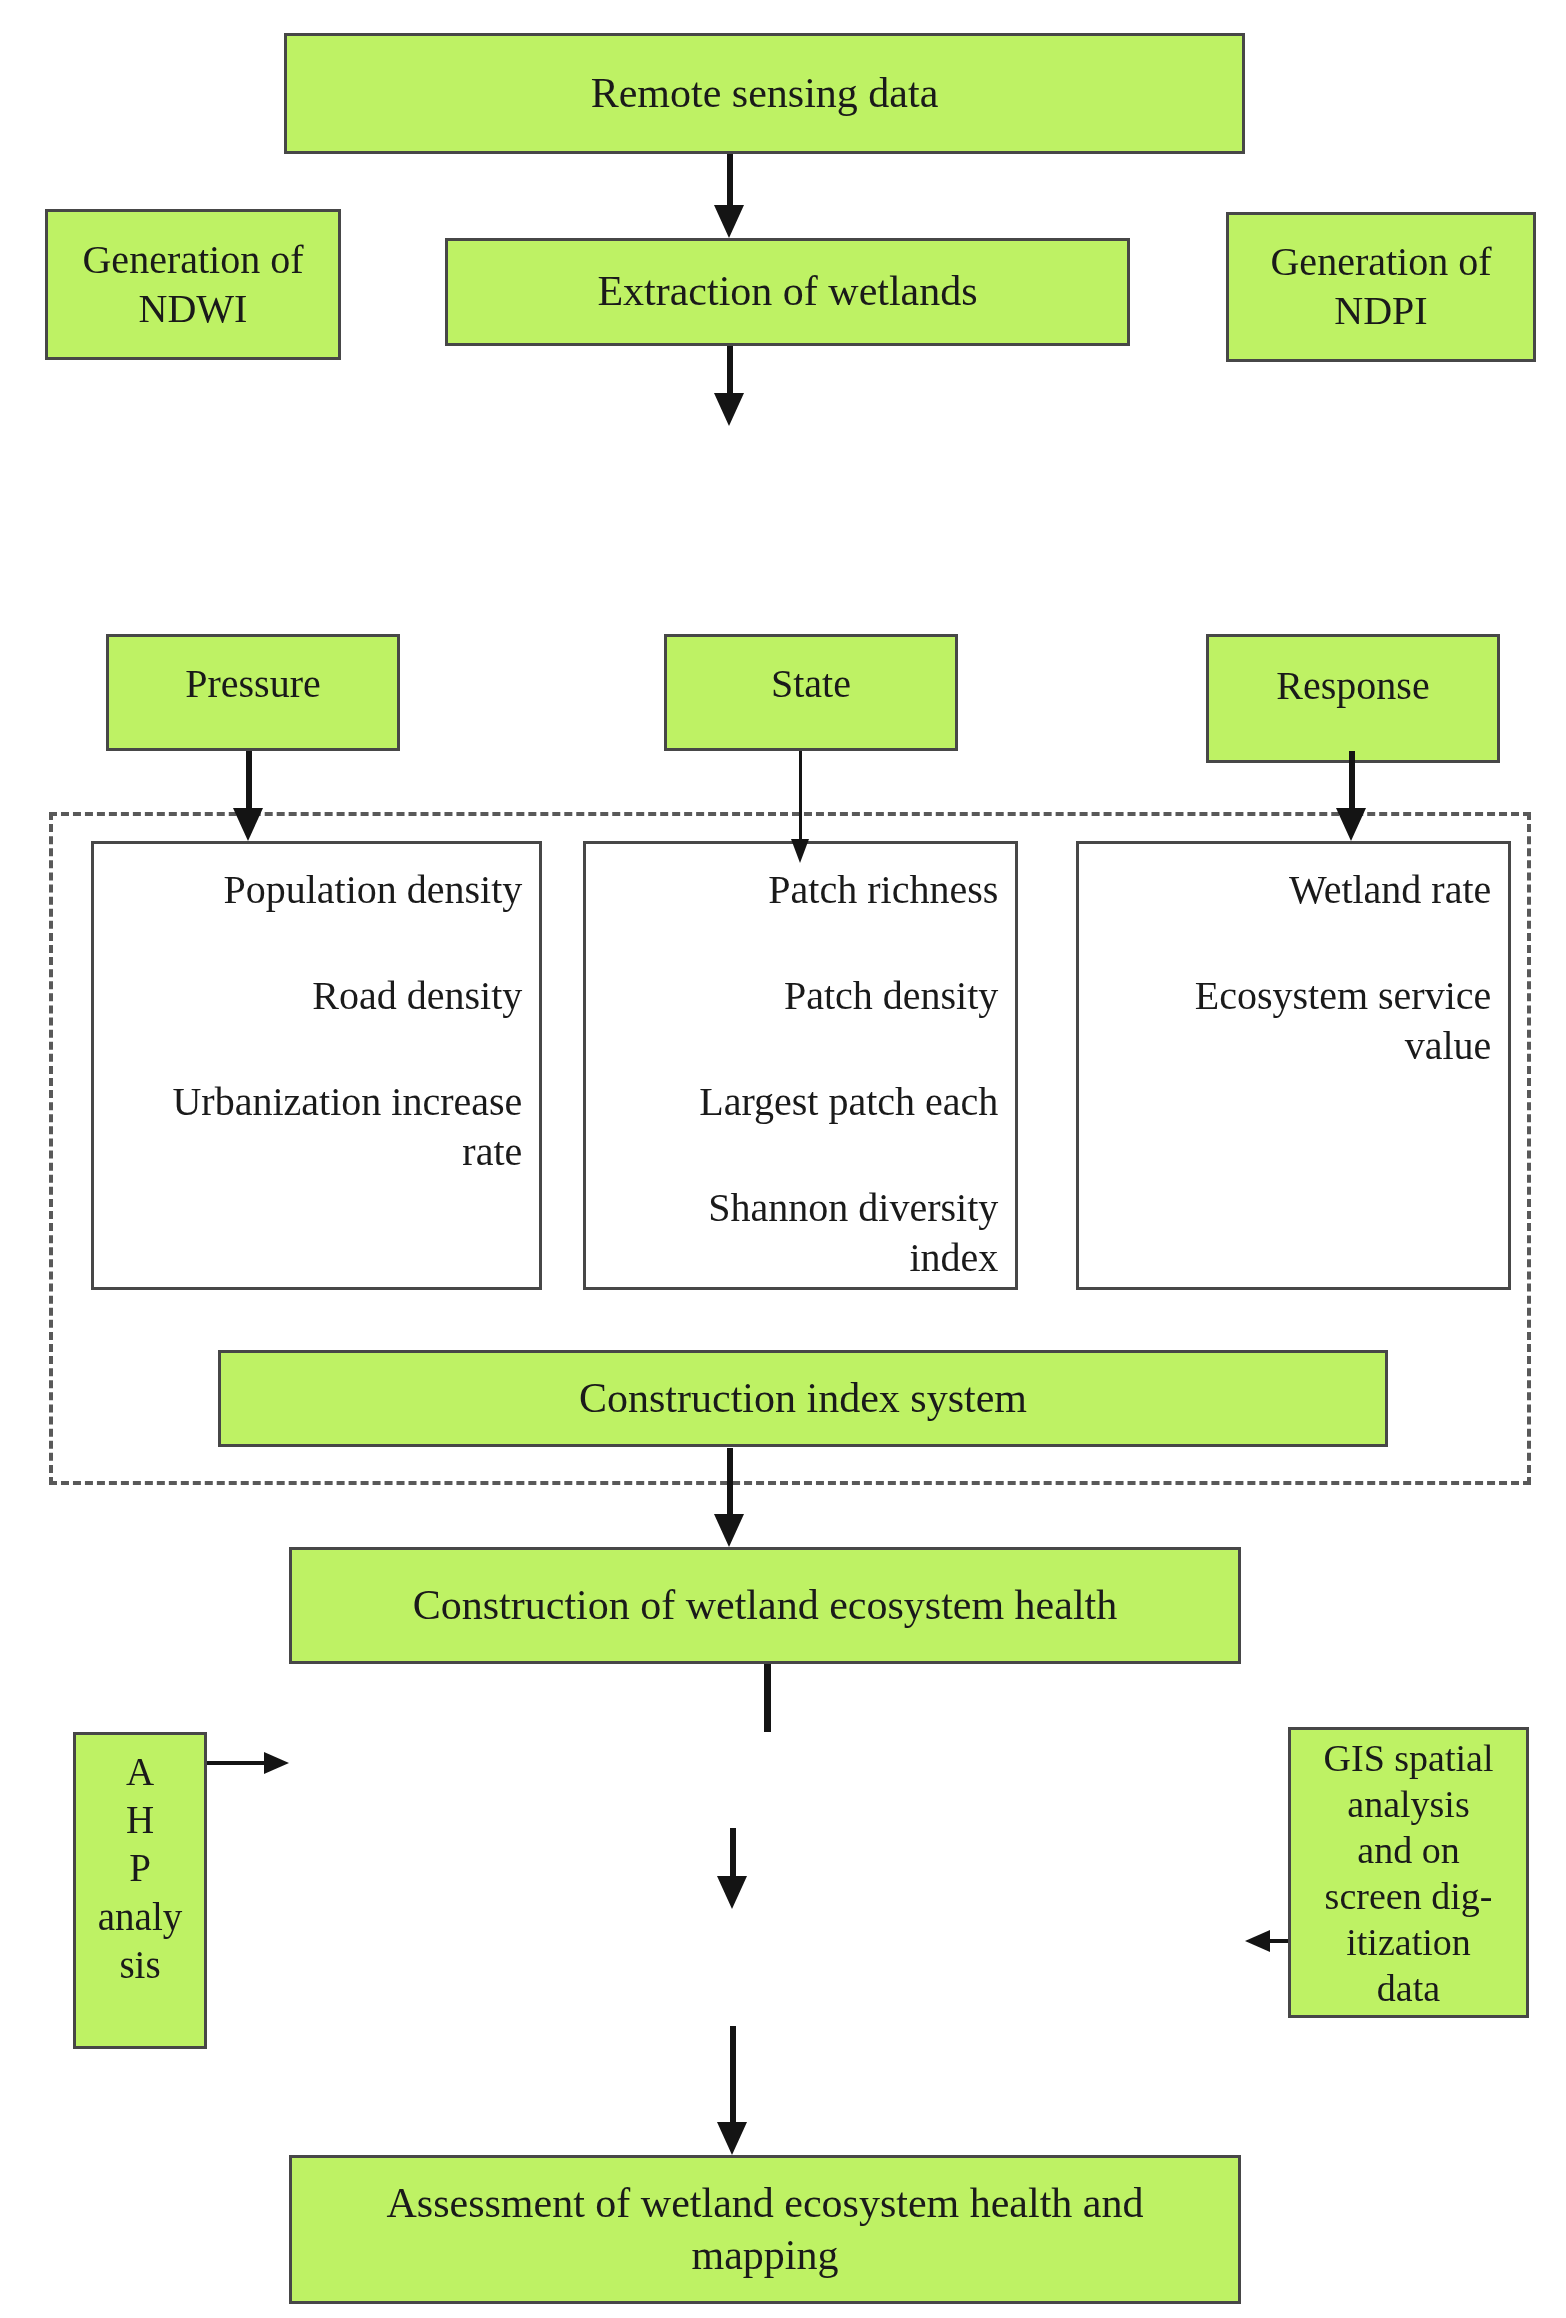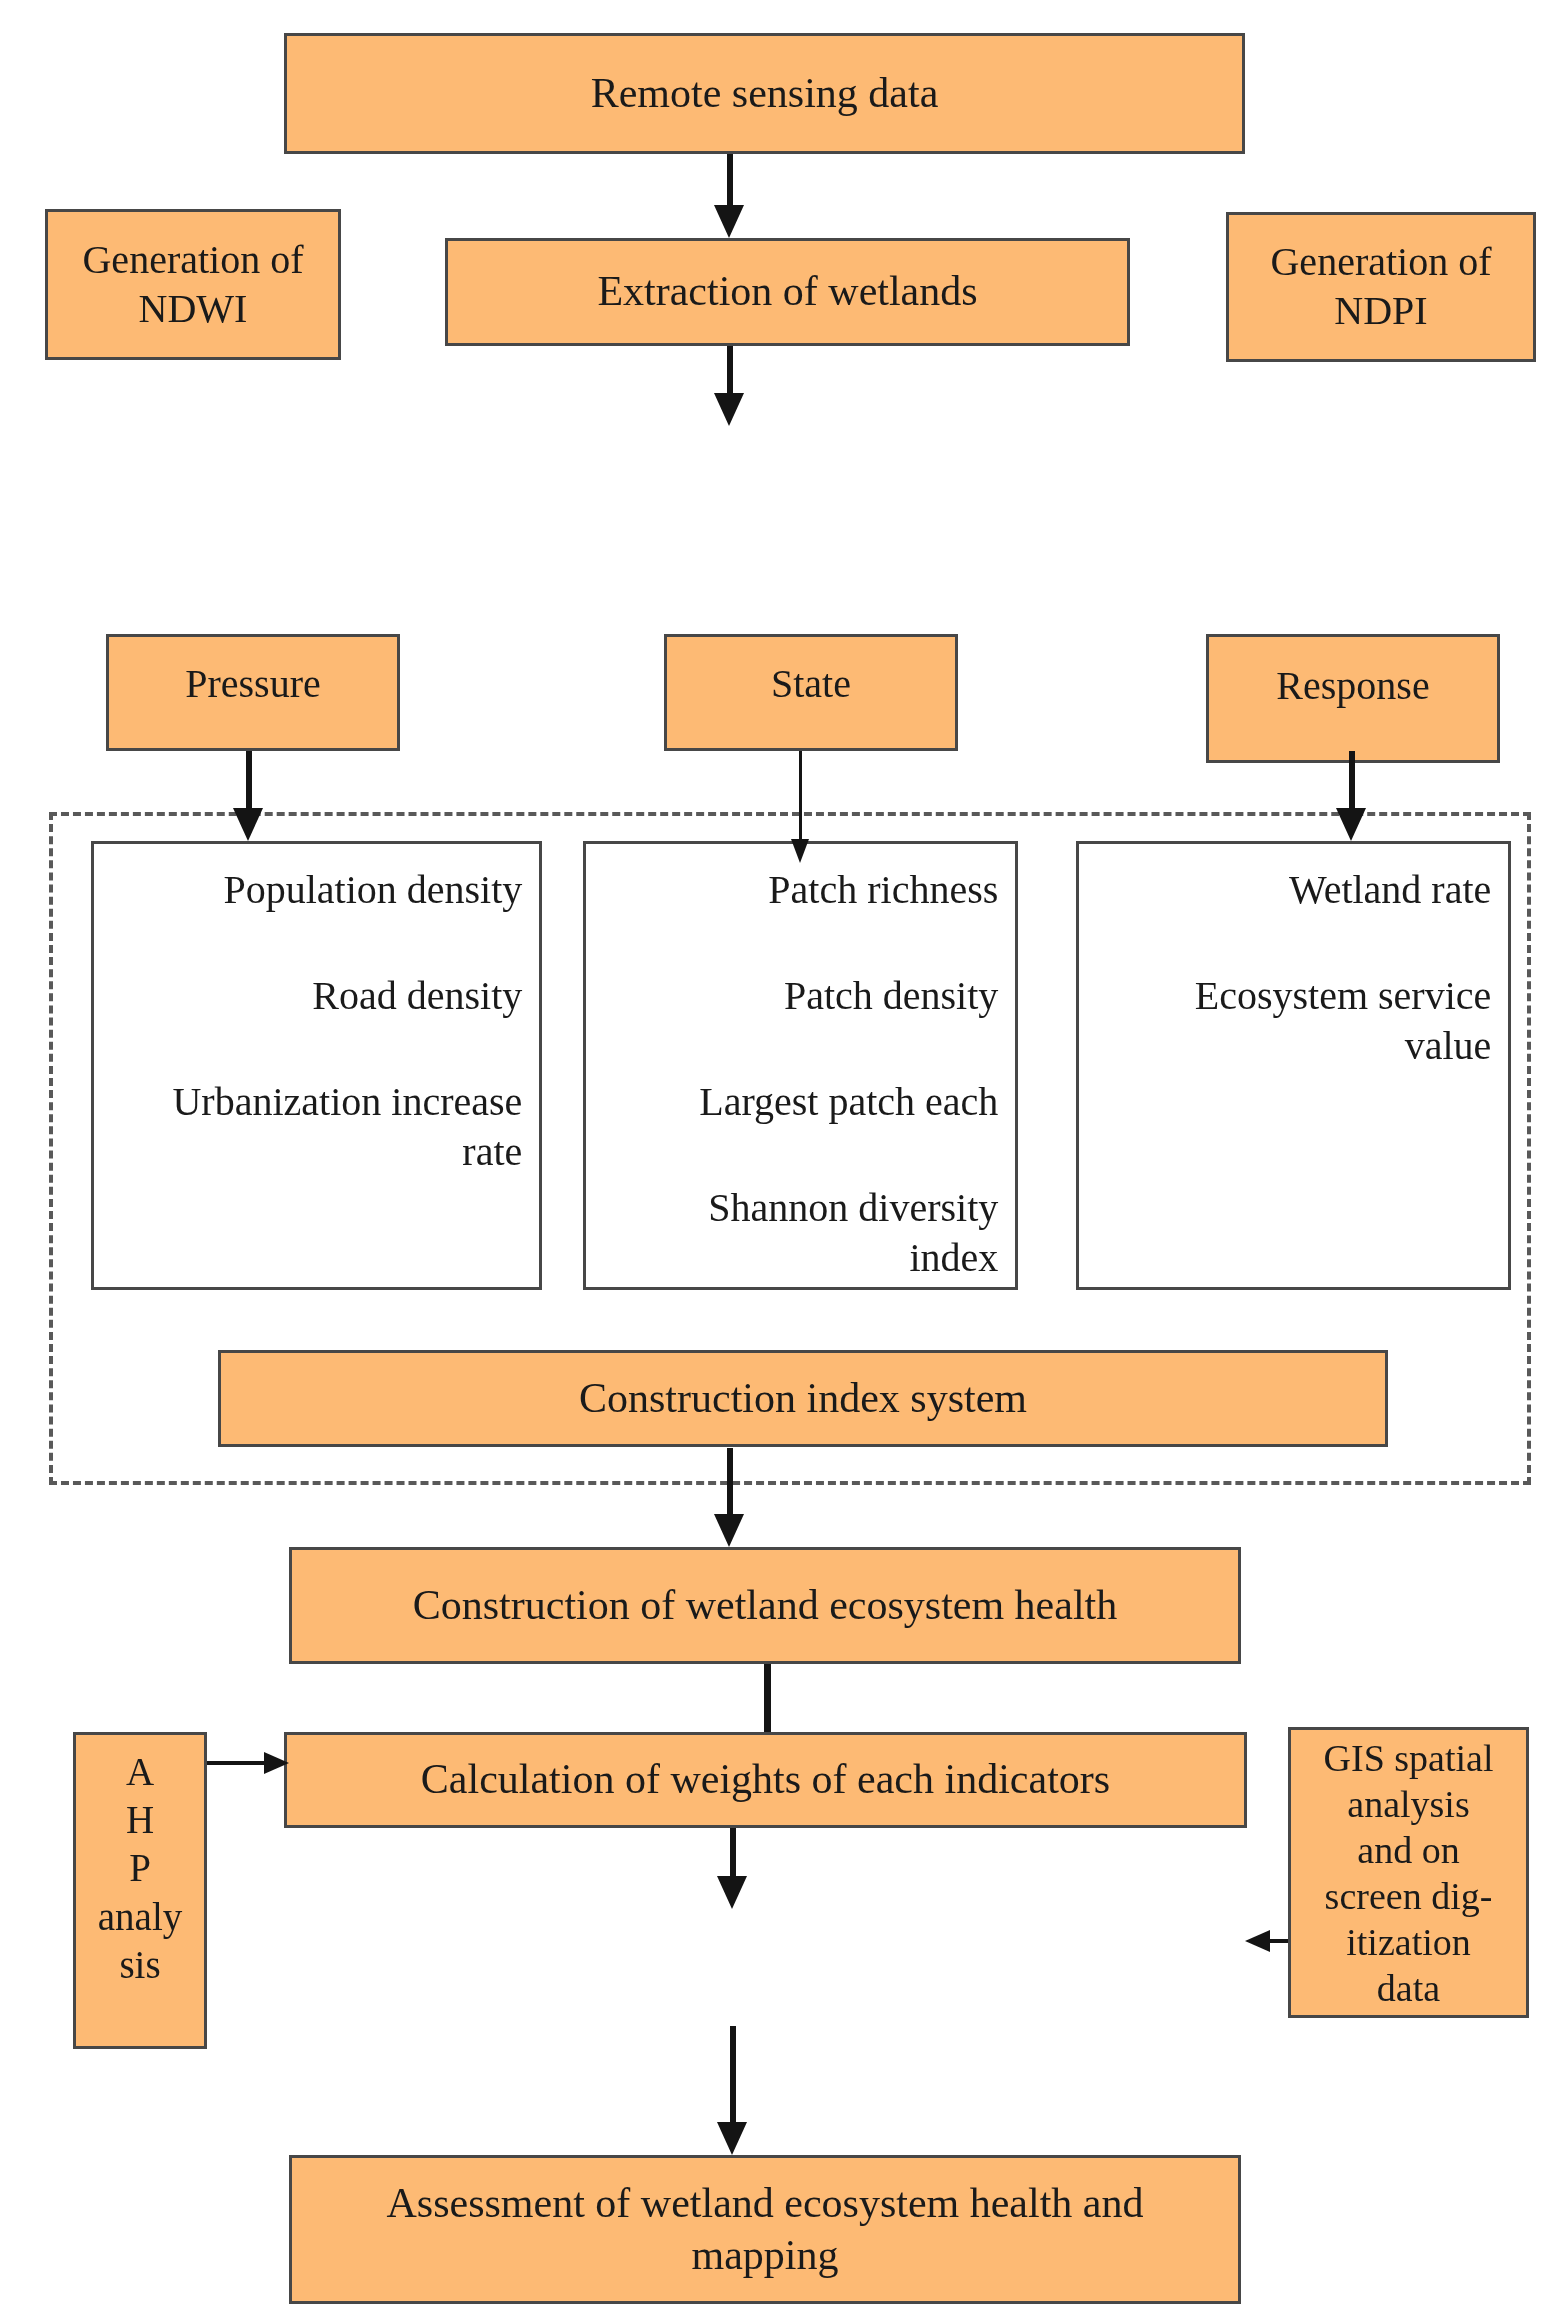--- a/index.html
+++ b/index.html
@@ -15,21 +15,21 @@
     width:1567px;height:2319px;
     background:var(--background);
     color:var(--text);
     font-family:"Liberation Serif", serif;
     overflow:hidden;
   }
   .box{
     position:absolute;
     box-sizing:border-box;
     border:3.5px solid var(--box-border);
-    background:#fdba74;
+    background:#bef264;
     display:flex;align-items:center;justify-content:center;
     text-align:center;
     white-space:pre-line;
     font-size:42px;line-height:1.22;
     z-index:2;
   }
   .listbox{
     position:absolute;
     box-sizing:border-box;
     border:3.5px solid var(--box-border);
@@ -120,21 +120,20 @@
       <div class="li">Largest patch each</div>
       <div class="li">Shannon diversity index</div>
     </div>
   <div class="listbox" id="b-inner3">
       <div class="li">Wetland rate</div>
       <div class="li">Ecosystem service value</div>
     </div>
 
   <div class="box" id="b-cis">Construction index system</div>
   <div class="box" id="b-cweh">Construction of wetland ecosystem health</div>
-  <div class="box" id="b-calc">Calculation of weights of each indicators</div>
   <div class="box" id="b-ahp">A
 H
 P
 analy
 sis</div>
   <div class="box" id="b-gis">GIS spatial
 analysis
 and on
 screen dig-
 itization

